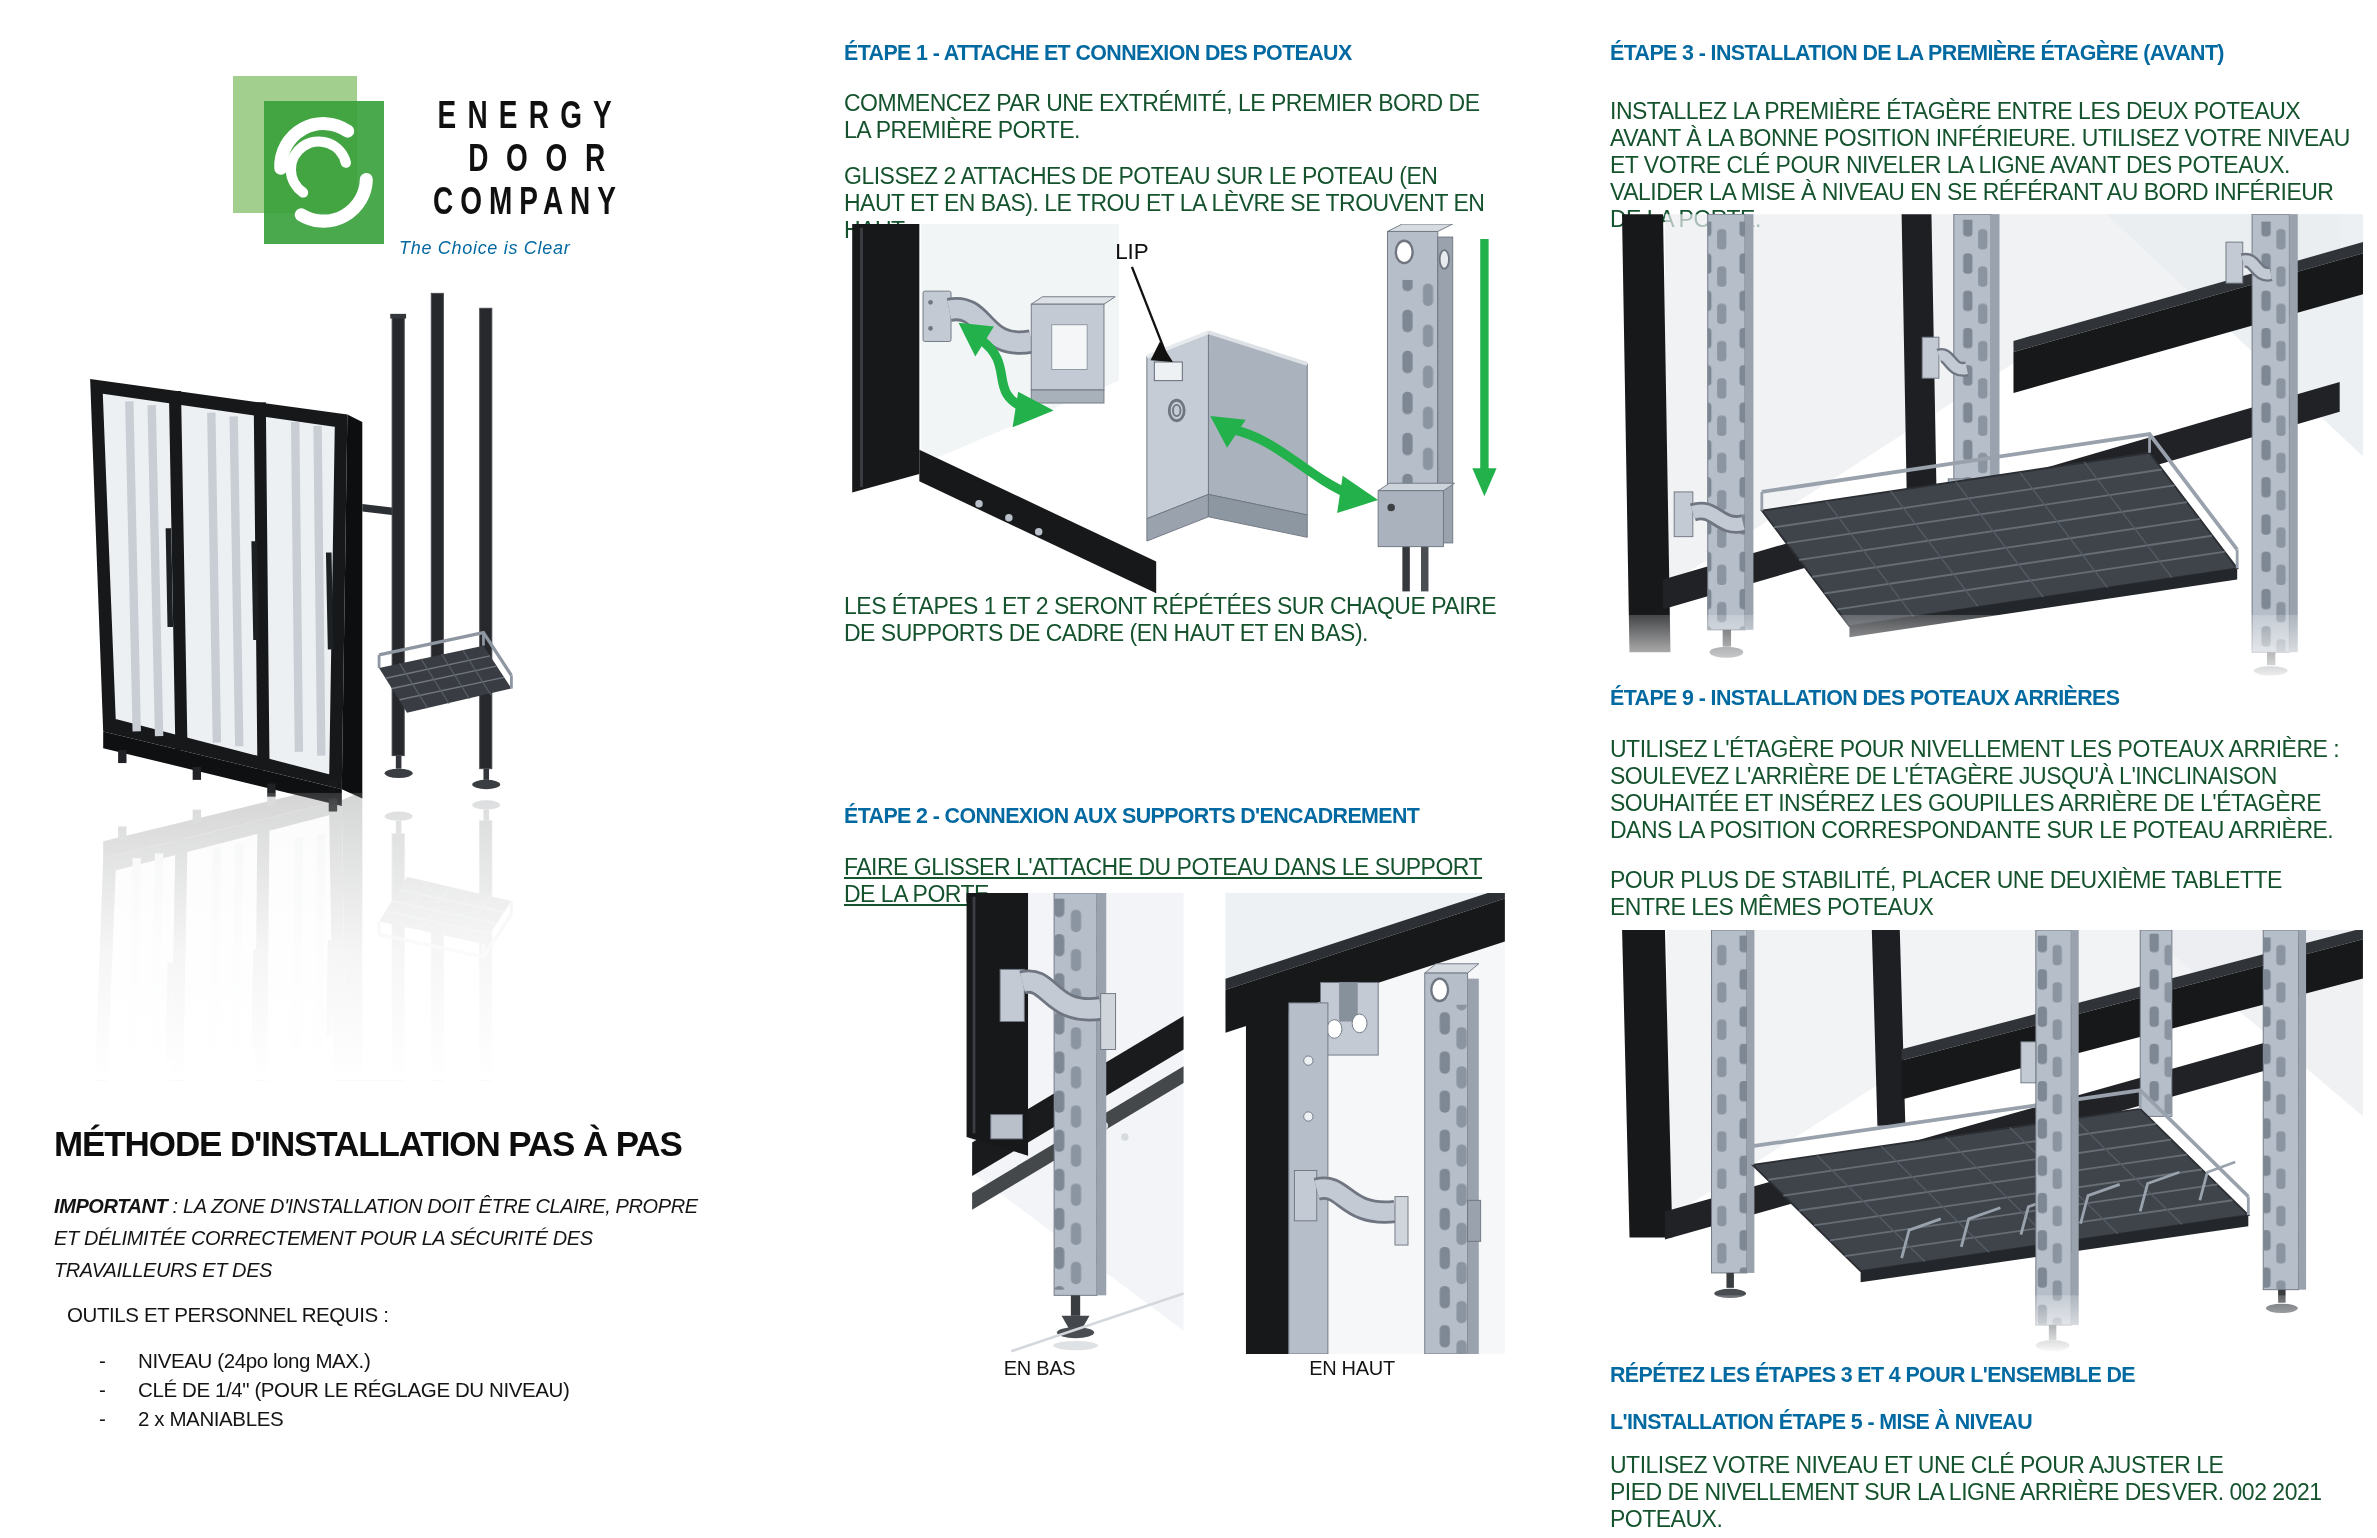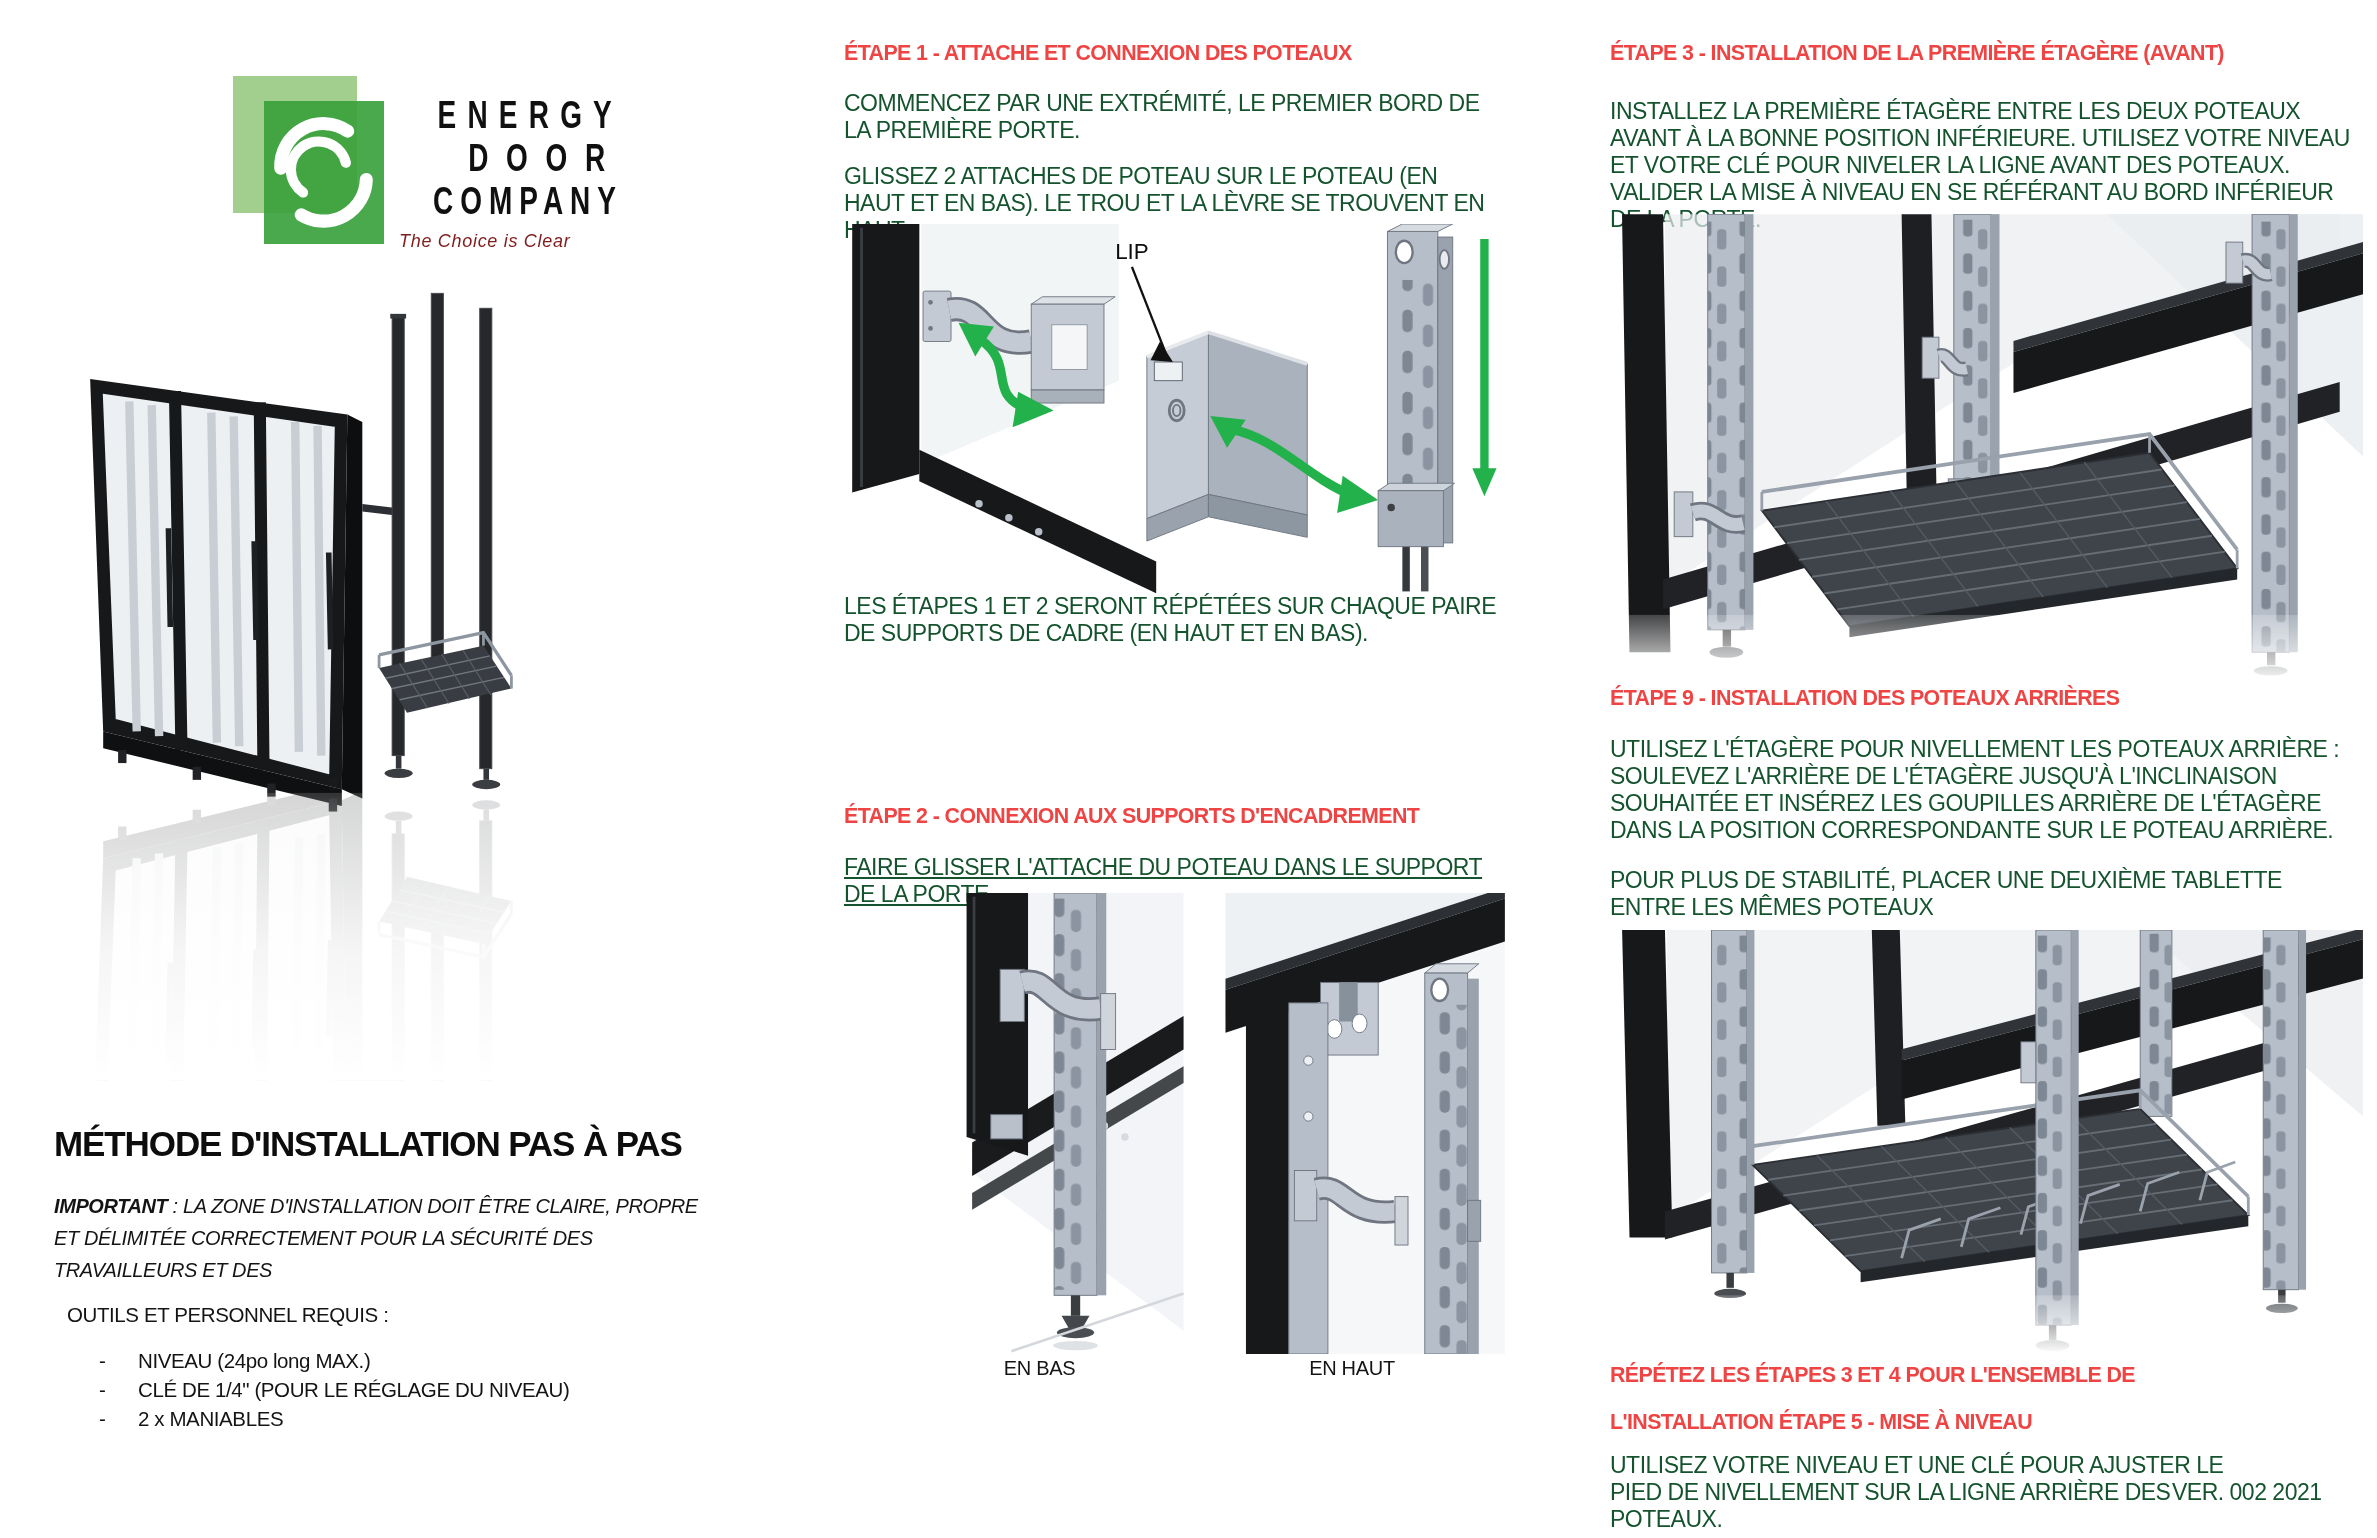--- a/index.html
+++ b/index.html
@@ -7,42 +7,42 @@
   body {
     width:2377px; height:1538px;
     font-family:"Liberation Sans","DejaVu Sans",sans-serif;
     color:#141414;
     position:relative; overflow:hidden;
   }
   .page { position:absolute; inset:0; background:#ffffff; }
   .abs { position:absolute; }
 
   
-  .h1 { font-size:21.4px; font-weight:700; letter-spacing:-0.6px; color:#ef4444; }
+  .h1 { font-size:21.4px; font-weight:700; letter-spacing:-0.6px; color:#0369a1; }
   .body-txt { font-size:23px; letter-spacing:-0.5px; line-height:27px; color:#14532d; }
   .title { font-size:35px; font-weight:700; letter-spacing:-1.1px; color:#0d0d0d; }
   .important { font-size:20px; font-style:italic; line-height:32px; letter-spacing:-0.4px; }
   .important .b { font-weight:700; }
   .tools-h { font-size:20.5px; letter-spacing:-0.4px; }
   .tool-row { display:flex; font-size:20.5px; line-height:29px; letter-spacing:-0.4px; }
   .tool-dash { width:39px; }
   .cap-label { font-size:20px; letter-spacing:-0.3px; text-align:center; }
 
   
   .logo { left:233px; top:76px; width:392px; height:196px; }
   .logo-mark { position:absolute; left:0; top:0; width:154px; height:172px; }
   .sq-light { position:absolute; left:0; top:0; width:124px; height:137px; background:#a2cf8d; }
   .sq-dark  { position:absolute; left:31px; top:25px; width:120px; height:143px; background:rgba(55,160,58,0.9); }
   .logo-text { position:absolute; left:166px; top:17px; width:224px; }
   .logo-line { display:block; height:43px;text-align:right; }
   .logo-line span { display:inline-block; font-size:28px; font-weight:600; color:#101010; transform:scaleY(1.38); transform-origin:left top; white-space:nowrap; }
   .ls1 { letter-spacing:11.2px; }
   .ls2 { letter-spacing:17.7px; }
   .ls3 { letter-spacing:7px; }
-  .tagline { display:block; margin-top:9px; font-size:18px; font-style:italic; letter-spacing:0.7px; color:#7f1d1d; }
+  .tagline { display:block; margin-top:16px; font-size:18px; font-style:italic; letter-spacing:0.7px; color:#0369a1; }
 
   svg text { font-family:"Liberation Sans","DejaVu Sans",sans-serif; }
 </style>
 </head>
 <body>
 
 <div class="page">
 
   <div class="abs logo">
     <div class="logo-mark">

